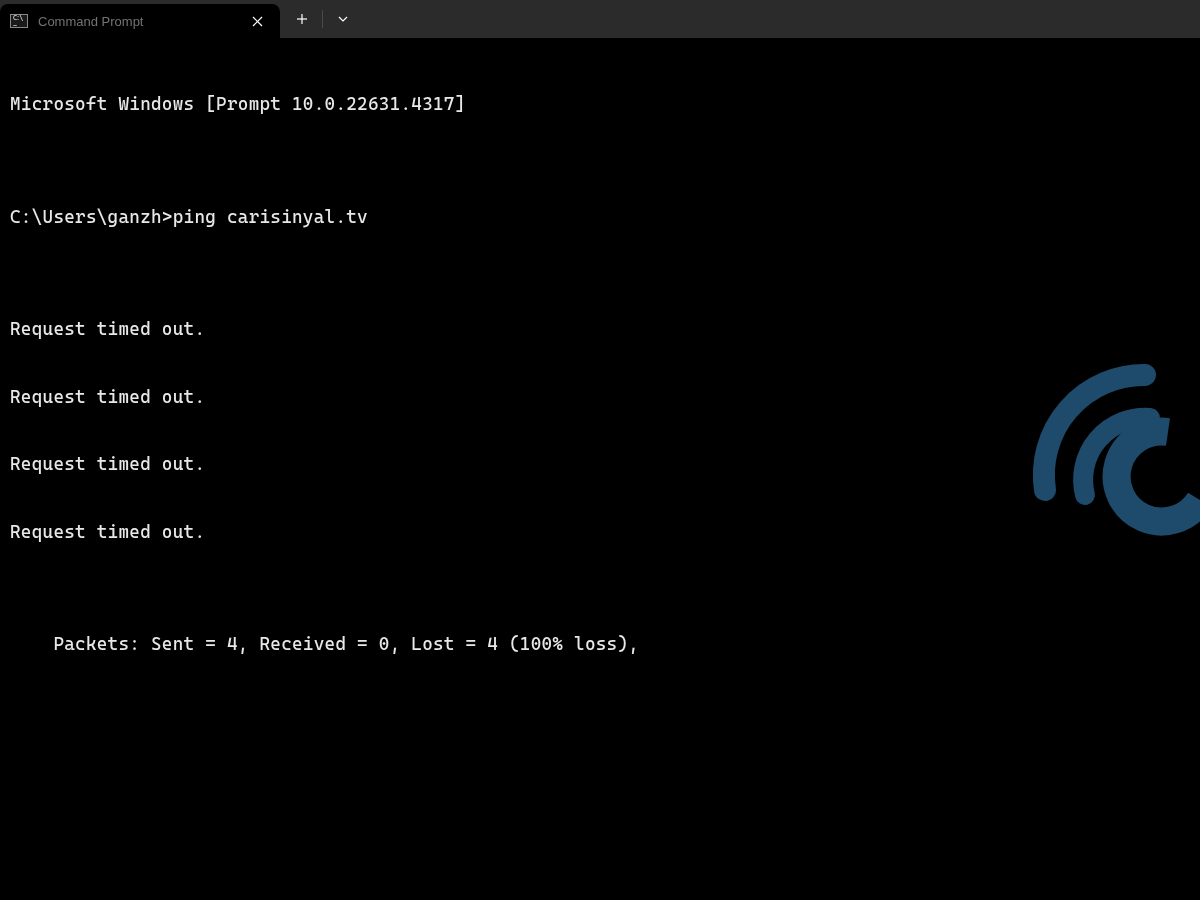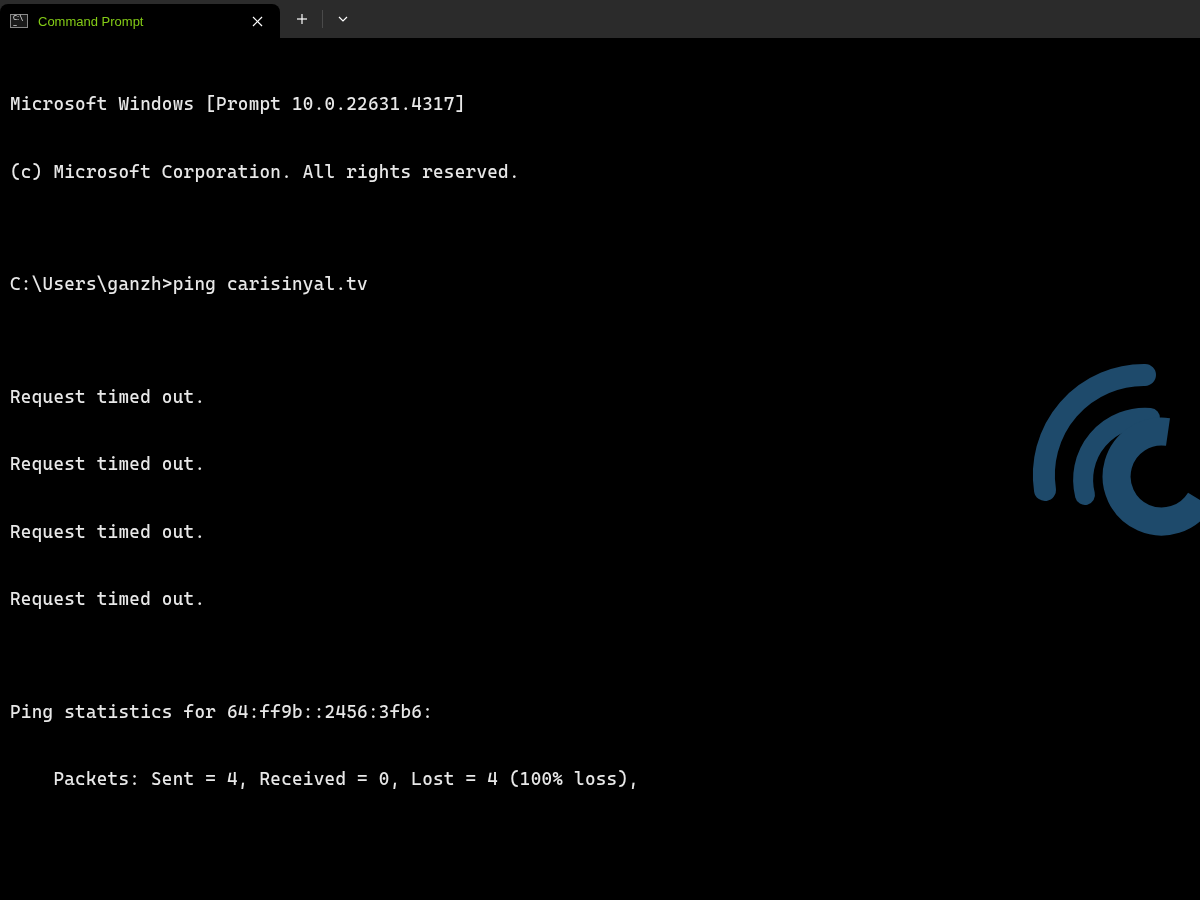--- a/index.html
+++ b/index.html
@@ -61,21 +61,21 @@
     .tab-icon-text {
       position: absolute;
       top: 1px;
       left: 2px;
       font-size: 7px;
       color: #ddd;
       line-height: 5px;
       letter-spacing: -1px;
     }
     .tab-title {
-      color: #84cc16;
+      color: #737373;
       font-family: 'Segoe UI', sans-serif;
       font-size: 13px;
       font-weight: 500;
       flex: 1;
     }
     .tab-close {
       width: 22px;
       height: 22px;
       display: flex;
       align-items: center;
@@ -152,30 +152,28 @@
     <div class="titlebar-btn">
       <svg width="12" height="8" viewBox="0 0 12 8">
         <polyline points="2,2 6,6 10,2" fill="none" stroke="#ffffff" stroke-width="1.2"></polyline>
       </svg>
     </div>
   </div>
 </div>
 
 <div class="terminal">
   <span class="line">Microsoft Windows [Prompt 10.0.22631.4317]</span>
-  <span class="line">(c) Microsoft Corporation. All rights reserved.</span>
   <span class="line"></span>
   <span class="line">C:\Users\ganzh&gt;ping carisinyal.tv</span>
   <span class="line"></span>
   <span class="line">Request timed out.</span>
   <span class="line">Request timed out.</span>
   <span class="line">Request timed out.</span>
   <span class="line">Request timed out.</span>
   <span class="line"></span>
-  <span class="line">Ping statistics for 64:ff9b::2456:3fb6:</span>
   <span class="line">    Packets: Sent = 4, Received = 0, Lost = 4 (100% loss),</span>
   <span class="line"></span>
   
 </div>
 
 <svg class="watermark" width="210" height="180" viewBox="0 0 210 180">
   <path d="M 45 130 A 100 100 0 0 1 145 15" fill="none" stroke="#1e4a6b" stroke-width="22" stroke-linecap="round"></path>
   <path d="M 85 135 A 62 62 0 0 1 150 58" fill="none" stroke="#1e4a6b" stroke-width="20" stroke-linecap="round"></path>
   <path d="M 168 72 A 45 45 0 1 0 200 140" fill="none" stroke="#1e4a6b" stroke-width="28" stroke-linecap="butt"></path>
 </svg>

